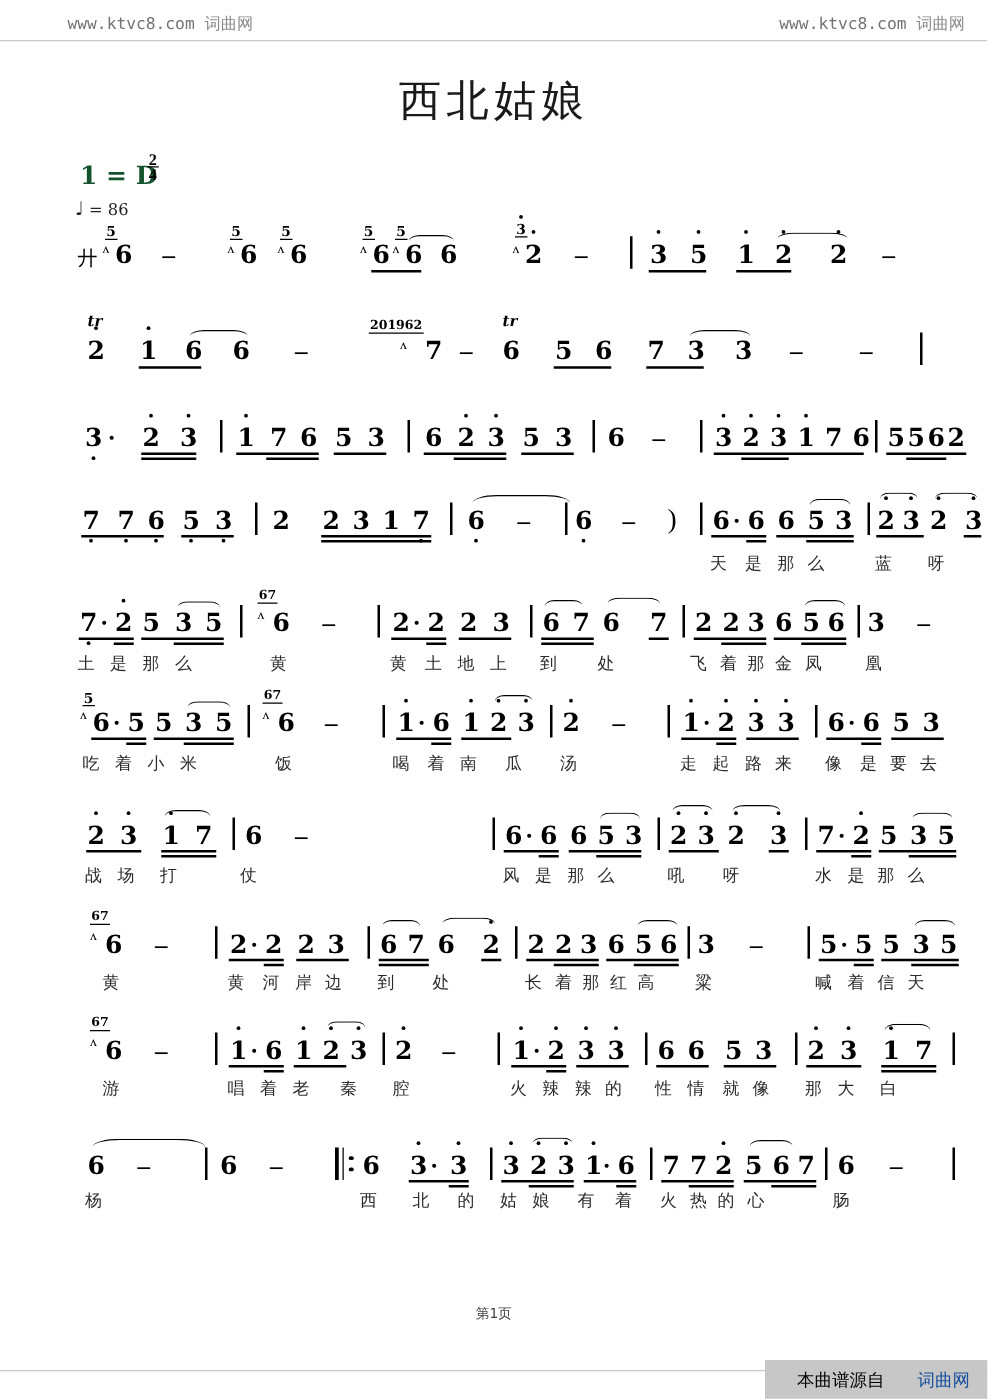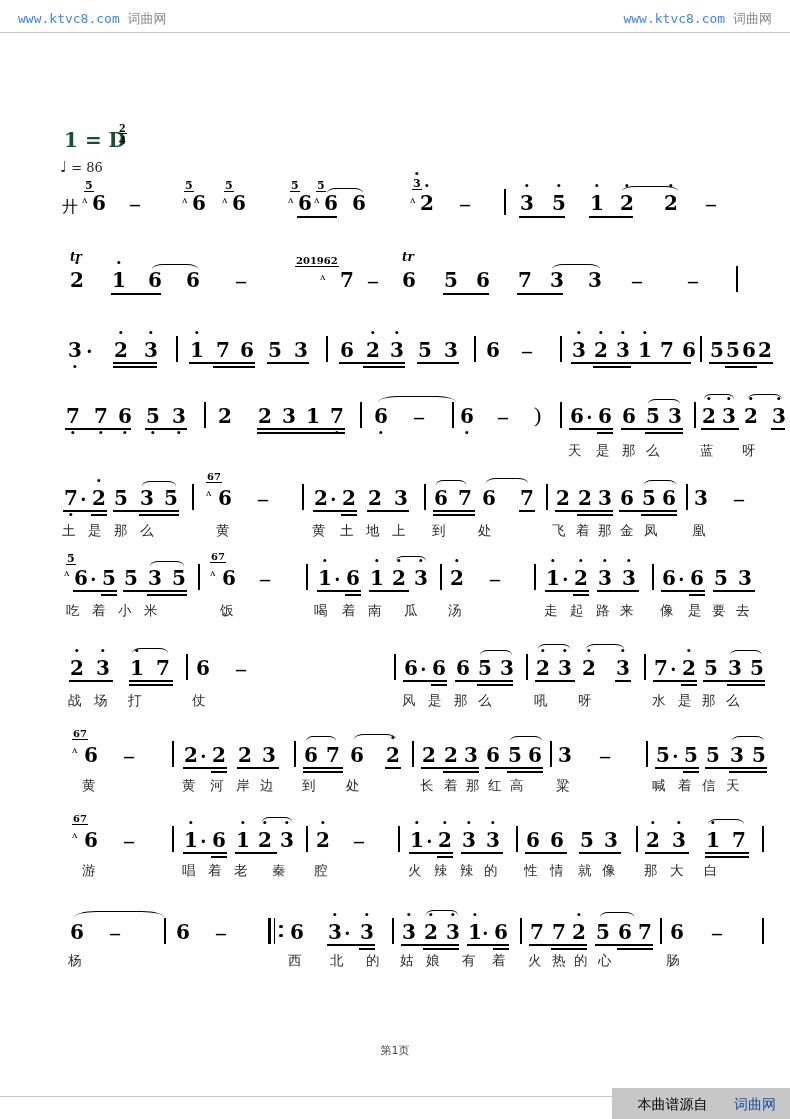--- a/index.html
+++ b/index.html
@@ -13,21 +13,21 @@
     overflow:hidden;
   }
   .page{position:relative;width:790px;height:1119px;}
 
   
   .wm{
     position:absolute;top:10px;
     font-family:"DejaVu Sans Mono","Liberation Mono",monospace;
     font-size:13px;letter-spacing:0px;white-space:nowrap;
   }
-  .wm .eng{color:#3b82f6;}
+  .wm .eng{color:#737373;margin-left:36px;}
   .wm .cn{color:#8a8a8a;font-family:"DejaVu Sans","Liberation Sans",sans-serif;font-size:13px;}
   .wm-left{left:18px;}
   .wm-right{right:18px;}
   .rule{position:absolute;left:0;width:790px;height:1px;background:#c9c9c9;}
   .rule-top{top:32px;}
   .rule-bottom{top:1096px;}
 
   
   .title{
     position:absolute;top:58px;left:0;width:790px;text-align:center;
@@ -147,20 +147,21 @@
     <span class="eng">www.ktvc8.com</span>
     <span class="cn">词曲网</span>
   </div>
   <div class="wm wm-right">
     <span class="eng">www.ktvc8.com</span>
     <span class="cn">词曲网</span>
   </div>
   <div class="rule rule-top"></div>
   <div class="rule rule-bottom"></div>
 
+  <div class="title">西北姑娘</div>
 
   <div class="keysig">1 = D</div>
   <div class="meter">
     <span class="num">2</span>
     <span class="den">4</span>
   </div>
   <div class="tempo">
     <span class="qn">♩</span>
     <span>= 86</span>
   </div>

